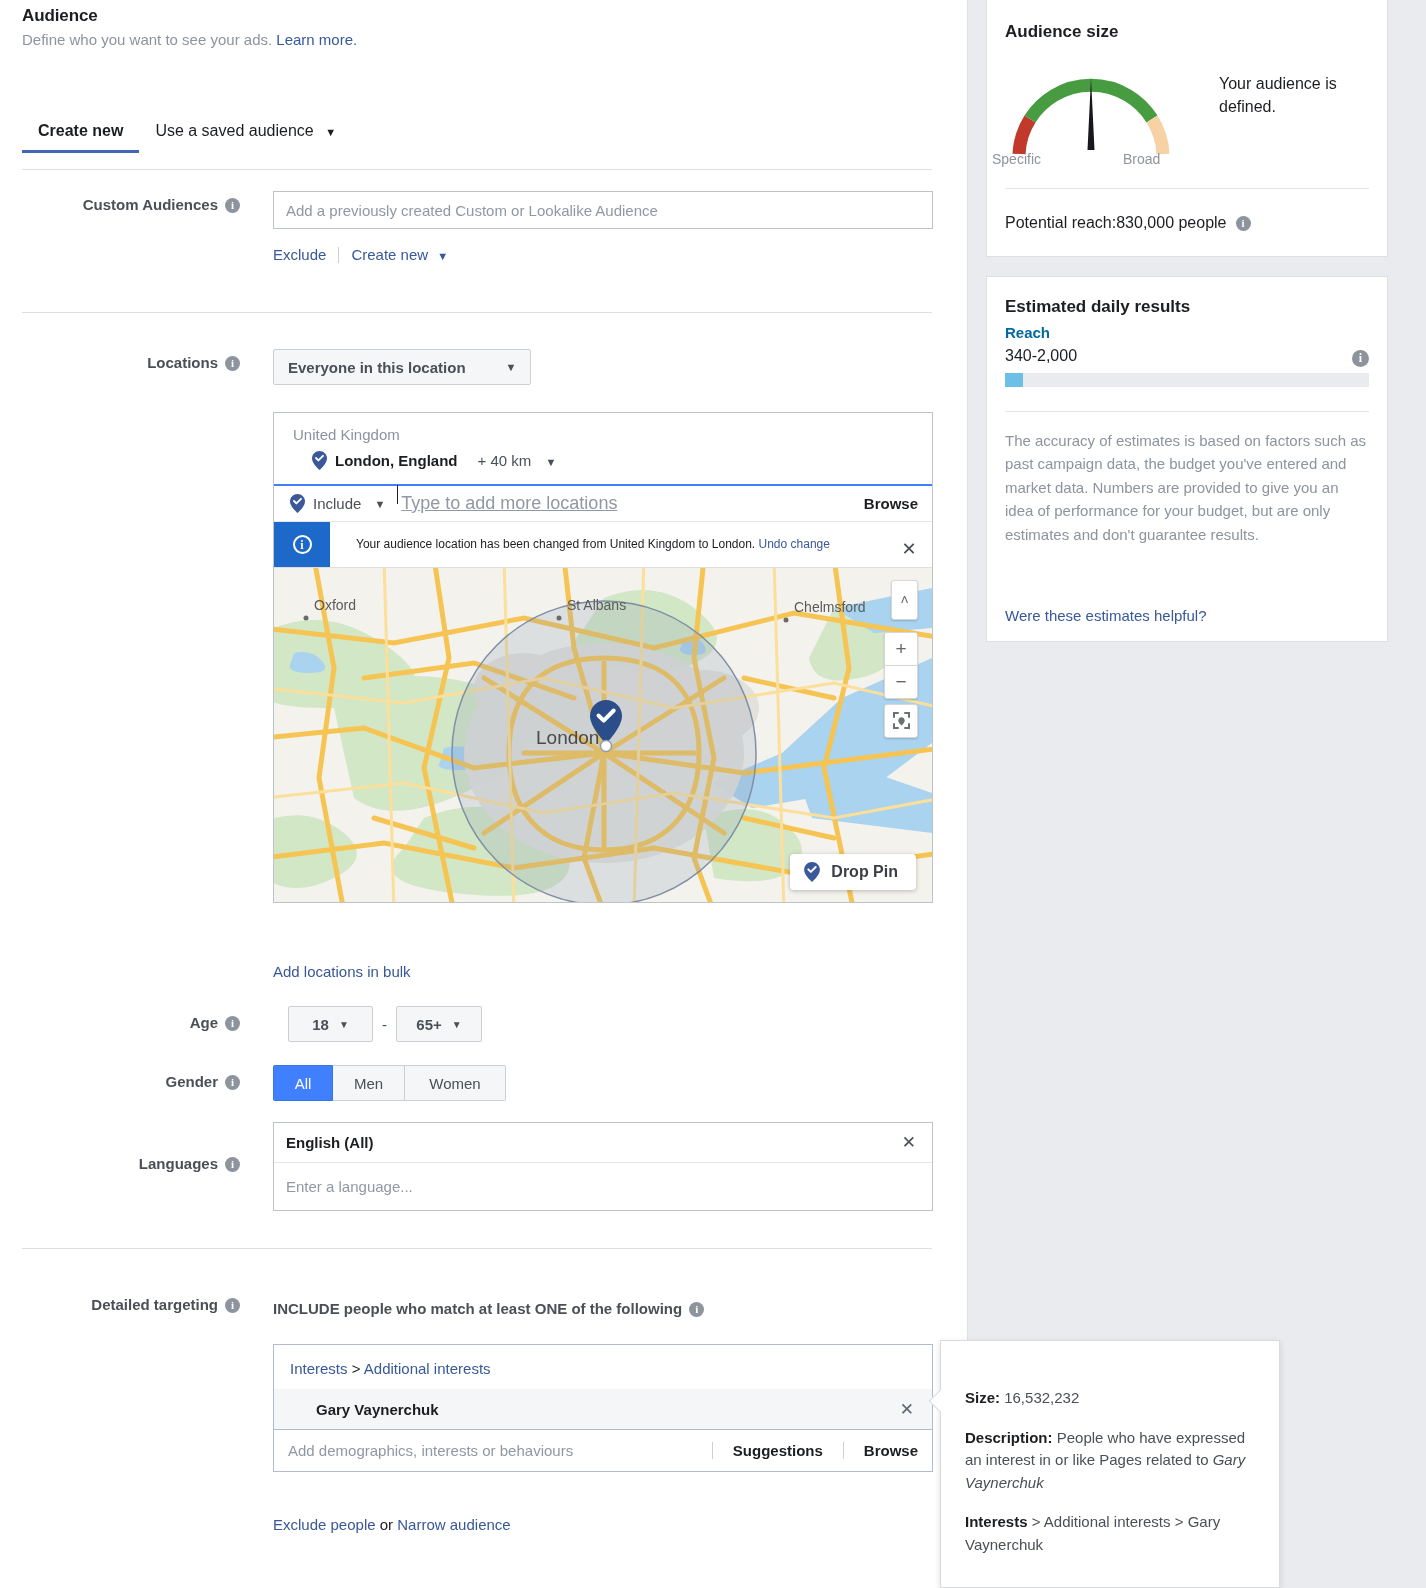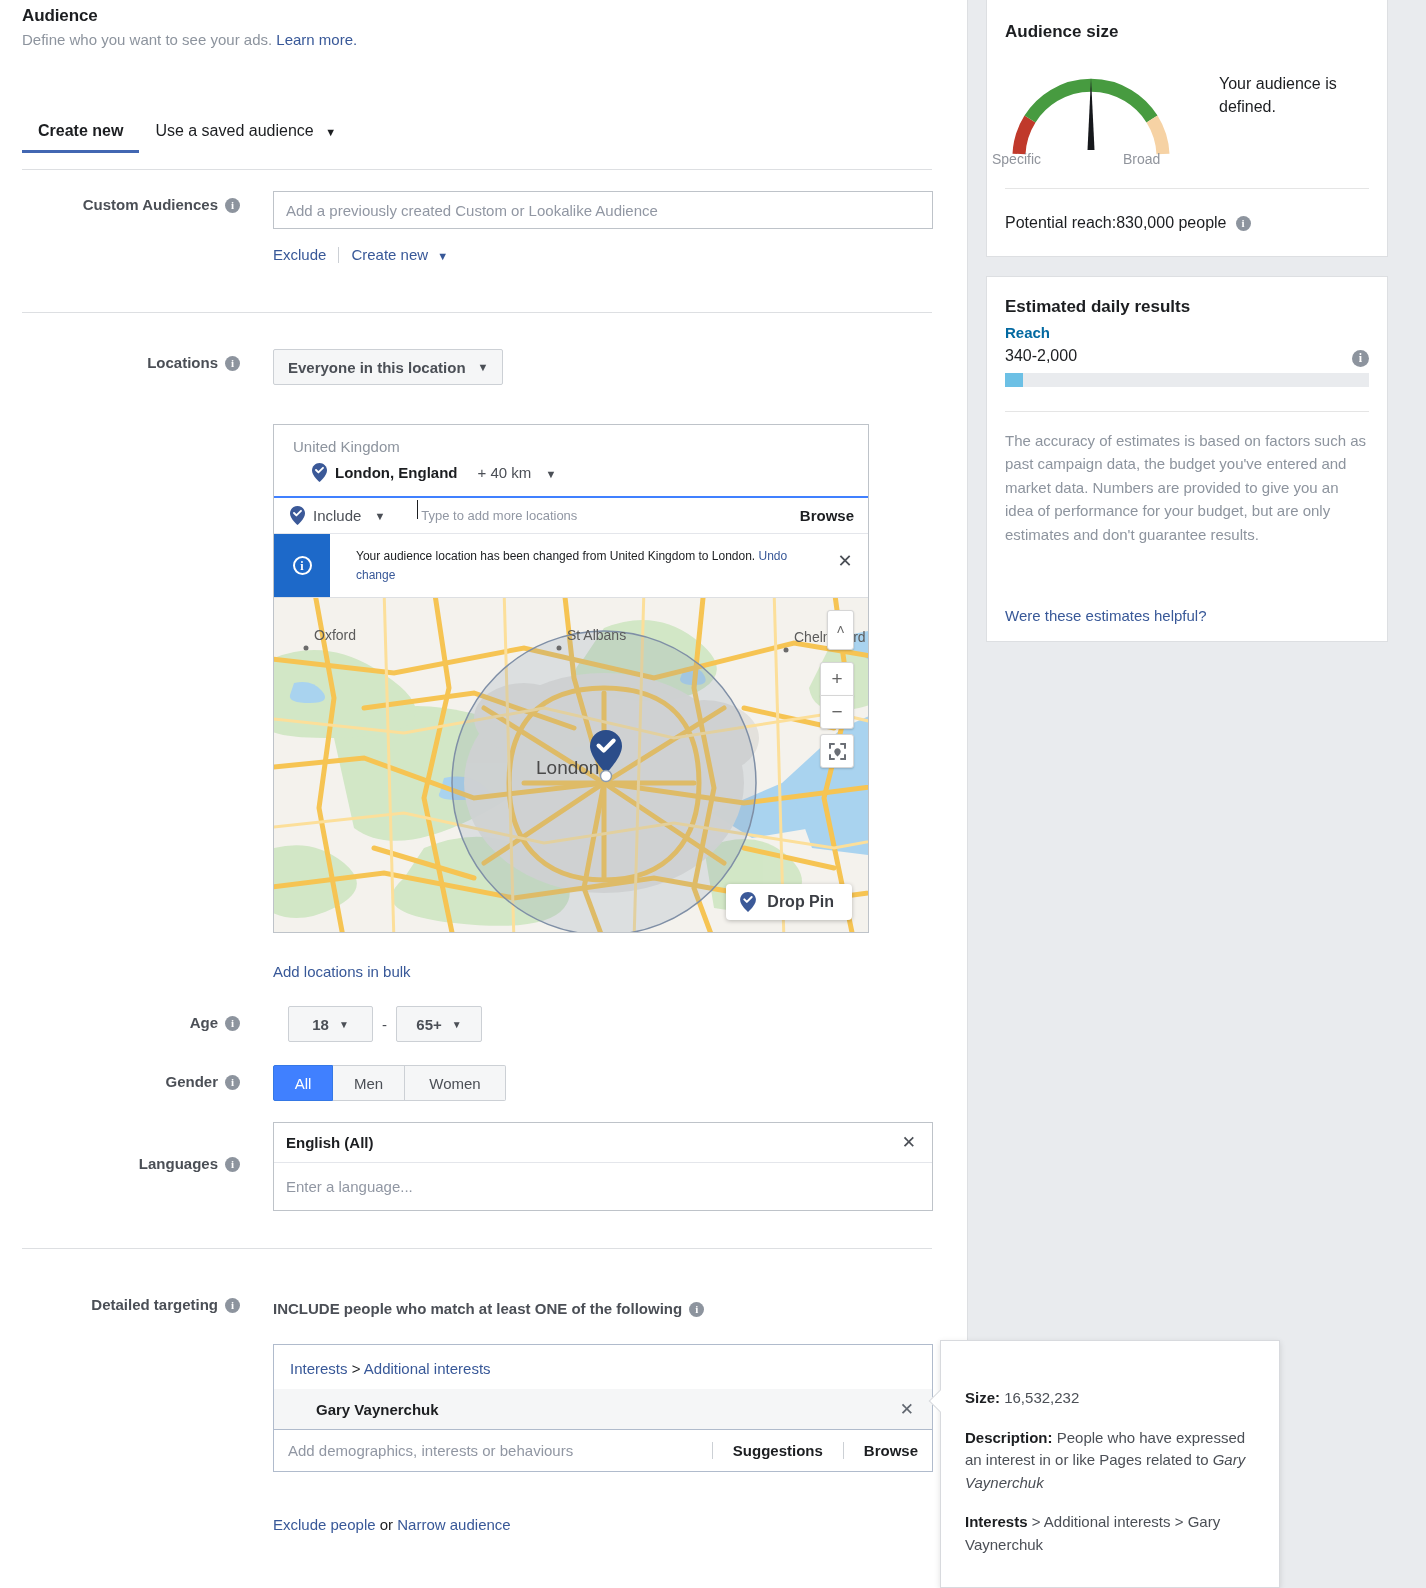--- a/index.html
+++ b/index.html
@@ -64,42 +64,42 @@
 
   
   #ca-input { position: absolute; left: 273px; top: 191px; width: 660px; height: 38px; }
   #ca-actions { position: absolute; left: 273px; top: 246px; font-size: 15px; display: flex; align-items: center; gap: 0; }
   #ca-actions .divider { width: 1px; height: 16px; background: #ccd0d5; margin: 0 12px; }
 
   
   .pill-select {
     background: #f5f6f7; border: 1px solid #ccd0d5; border-radius: 2px;
     font-size: 15px; font-weight: bold; color: #4b4f56; padding: 0 14px;
-    display: inline-flex; align-items: center; cursor: pointer;
+    display: inline-flex; align-items: center; cursor: pointer; gap: 28px;
   }
   .pill-select .caret { margin-left: 12px; font-size: 11px; color: #4b4f56; }
 
   .loc-box {
-    position: absolute; left: 273px; top: 424px; width: 596px;
+    position: absolute; left: 273px; top: 412px; width: 660px;
     border: 1px solid #bec3c9; background: #fff;
   }
   .loc-country { font-size: 15px; color: #8d949e; padding: 13px 0 8px 19px; }
   .loc-item { display: flex; align-items: center; padding: 0 0 14px 38px; }
   .loc-item .name { font-size: 15px; font-weight: bold; color: #1c1e21; margin-left: 8px; }
   .loc-item .radius { font-size: 15px; color: #4b4f56; margin-left: 20px; }
   .loc-item .radius .caret { margin-left: 10px; font-size: 11px; }
 
   .include-row {
     display: flex; align-items: center; height: 38px;
     border-top: 2px solid #4080ff; border-bottom: 1px solid #e4e6eb;
     padding: 0 14px 0 16px; position: relative;
   }
   .include-row .inc-label { font-size: 15px; color: #4b4f56; margin-left: 8px; }
   .include-row .caret { margin-left: 13px; font-size: 11px; color: #4b4f56; }
-  .include-row .typebox { flex: 1; margin-left: 36px; position: relative; font-size: 13px; color: #9197a3; }
+  .include-row .typebox { flex: 1; margin-left: 16px; position: relative; font-size: 18px; color: #9197a3; text-decoration: underline; }
   .include-row .typebox:before {
     content: ""; position: absolute; left: -4px; top: -8px; width: 1px; height: 19px; background: #1c1e21;
   }
   .include-row .browse { font-size: 15px; font-weight: bold; color: #1c1e21; cursor: pointer; }
 
   .notice { display: flex; background: #fff; border-bottom: 1px solid #dddfe2; }
   .notice .badge {
     width: 56px; background: #1d69c9; display: flex; align-items: center; justify-content: center;
     flex: 0 0 56px;
   }

